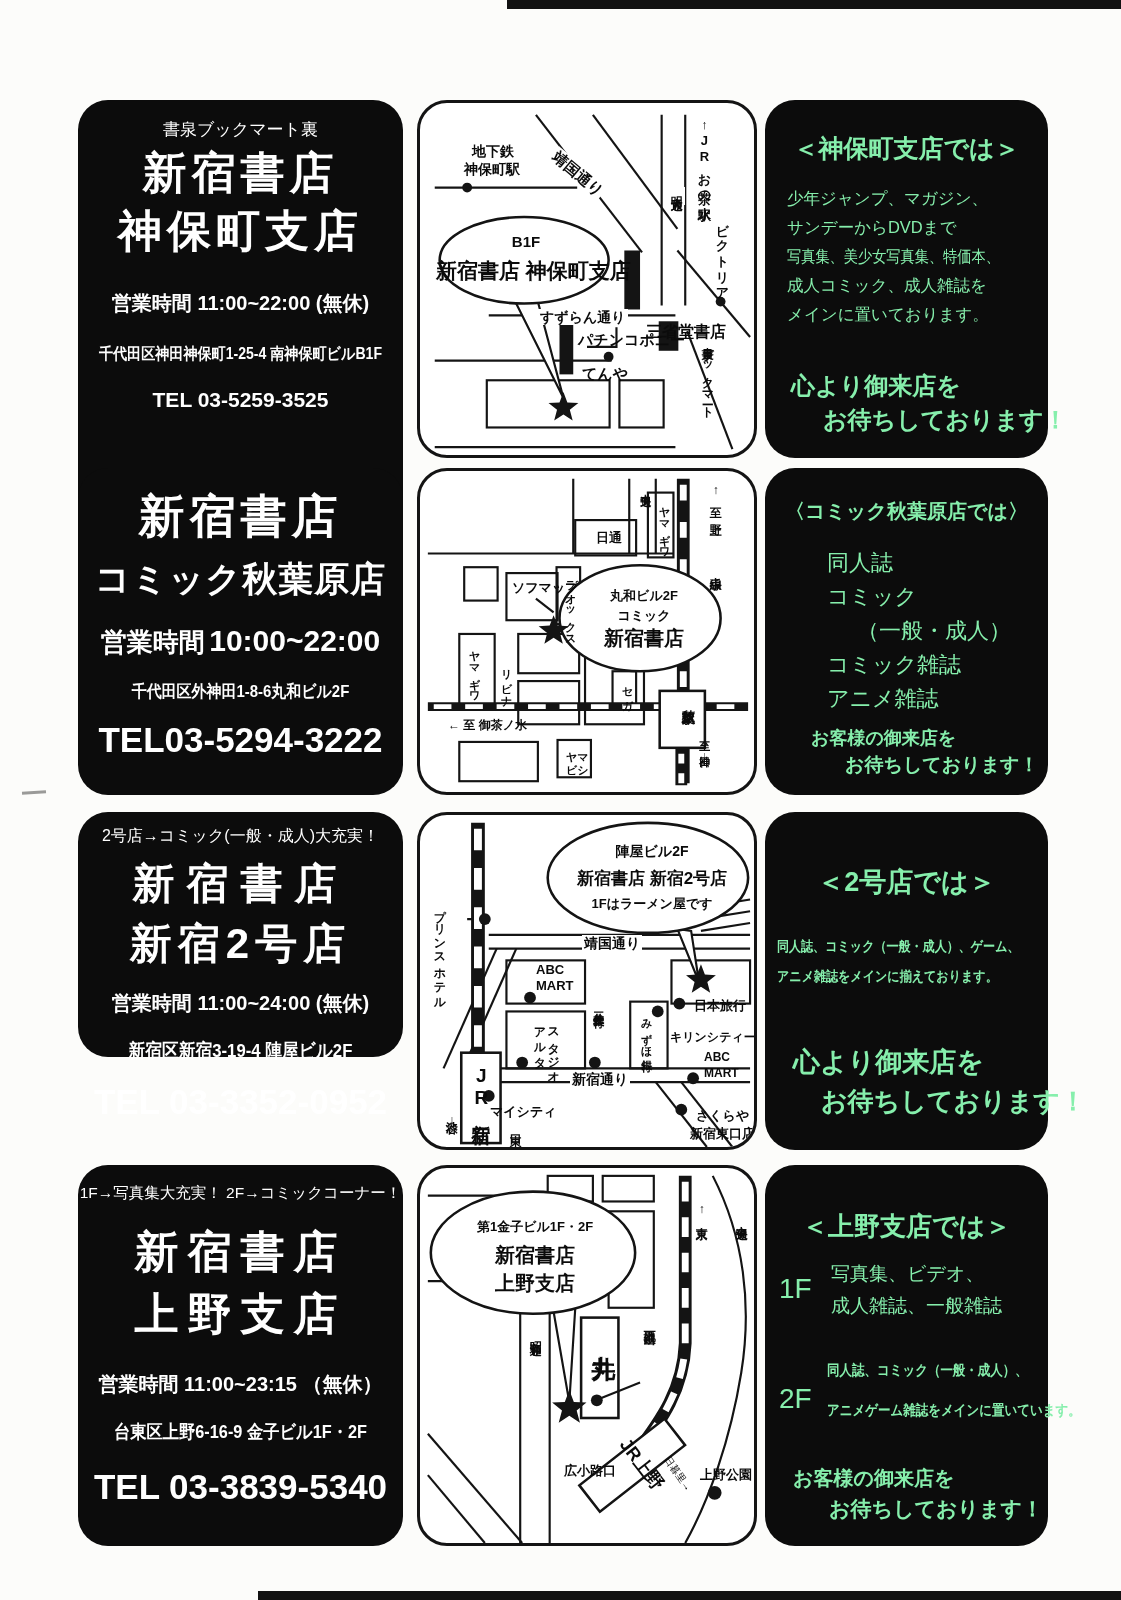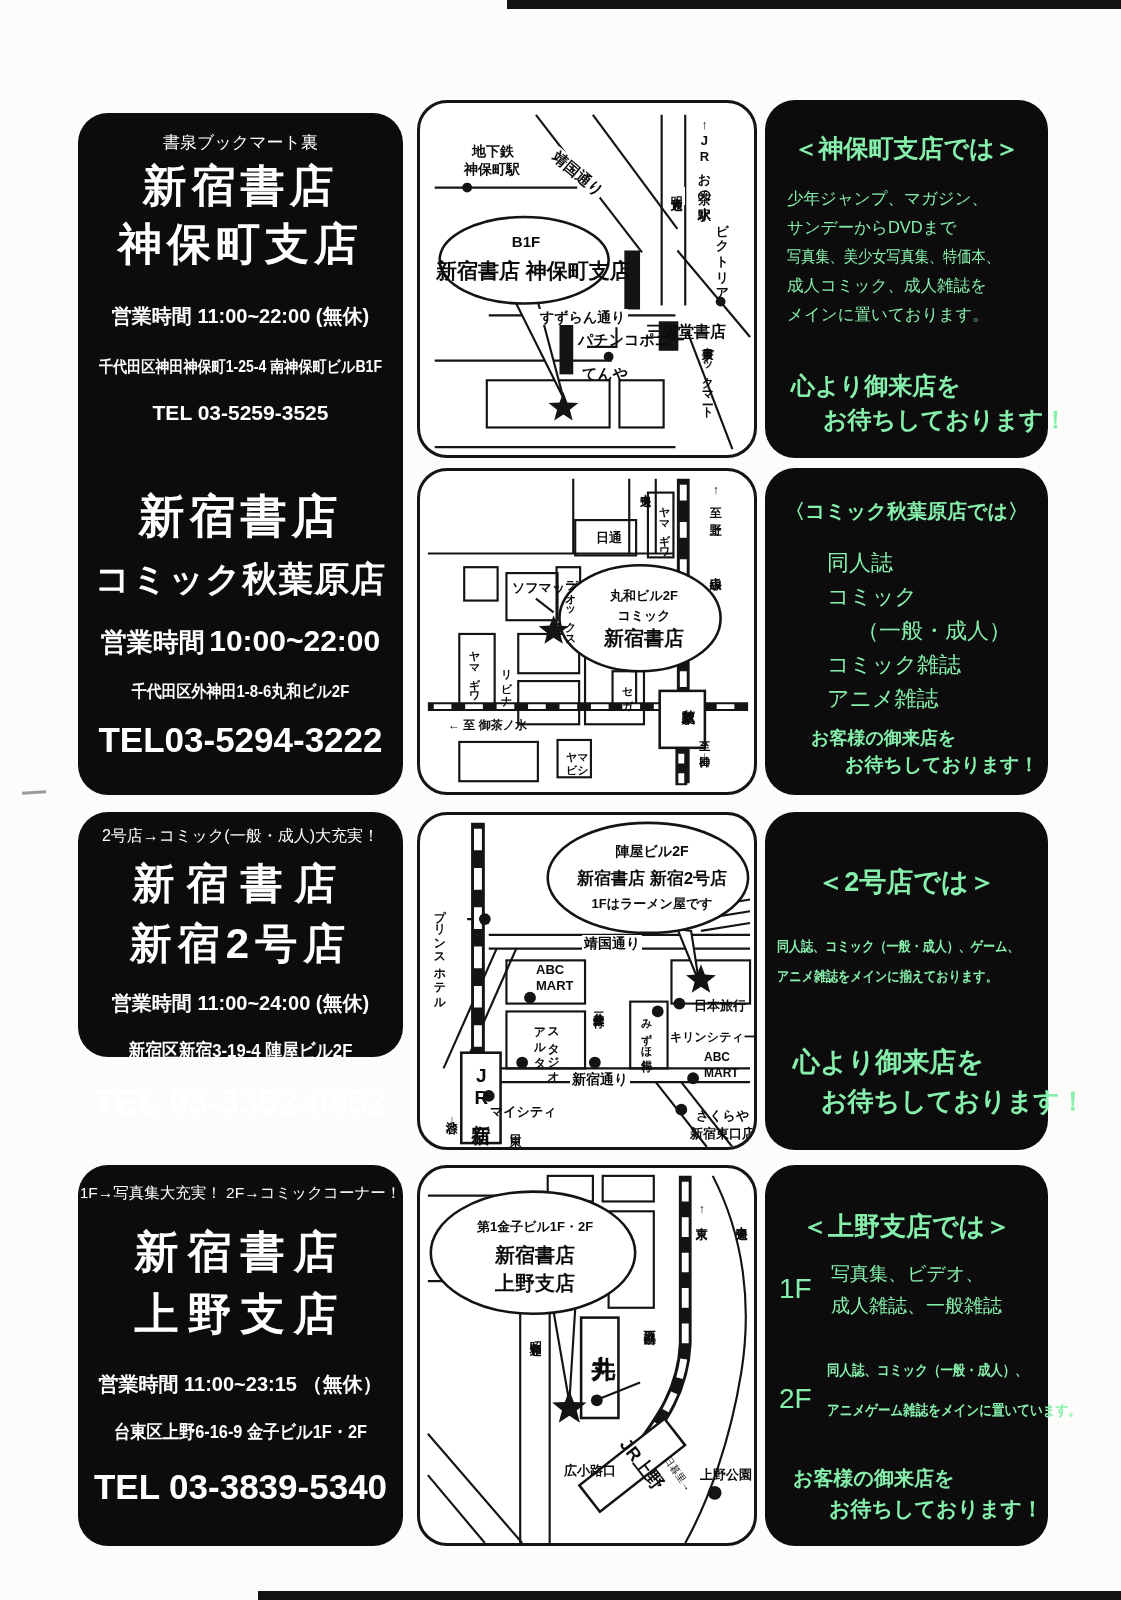--- a/index.html
+++ b/index.html
@@ -32,21 +32,21 @@
   .bal{position:absolute;text-align:center;color:#0b0b0b;font-weight:700;white-space:nowrap;}
 </style>
 </head>
 <body>
 
 <div class="page">
   <div class="topbar"></div>
   <div class="botbar"></div>
   <div class="edgedash"></div>
 
-  <div class="ibox" style="top:100px;height:462px;margin-top:13px;">
+  <div class="ibox" style="top:100px;height:462px;">
     <div class="il note" style="top:18px;">書泉ブックマート裏</div>
     <div class="il bigname" style="top:44px;">新宿書店</div>
     <div class="il bigname" style="top:102px;">神保町支店</div>
     <div class="il hours" style="top:190px;">
       <span>営業時間</span>
       <span>11:00~22:00</span>
       <span>(無休)</span>
     </div>
     <div class="il addr" style="top:244px;">千代田区神田神保町1-25-4 南神保町ビルB1F</div>
     <div class="il tel" style="top:288px;">TEL 03-5259-3525</div>

